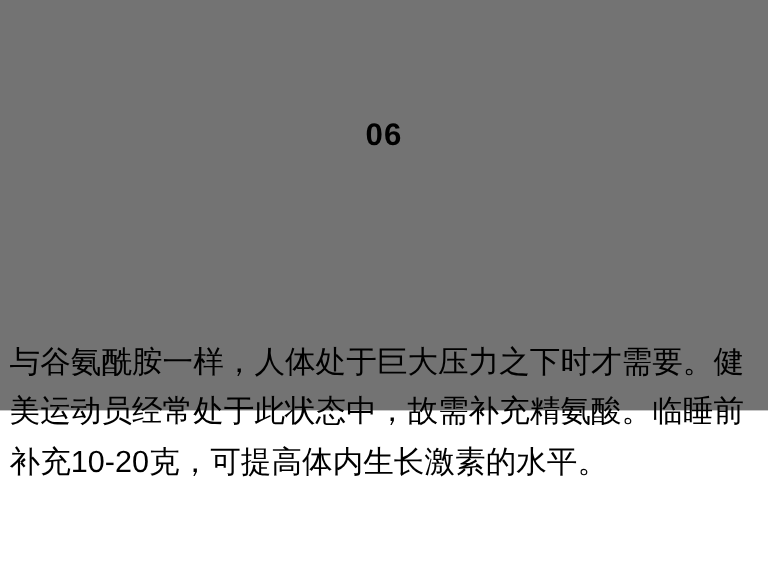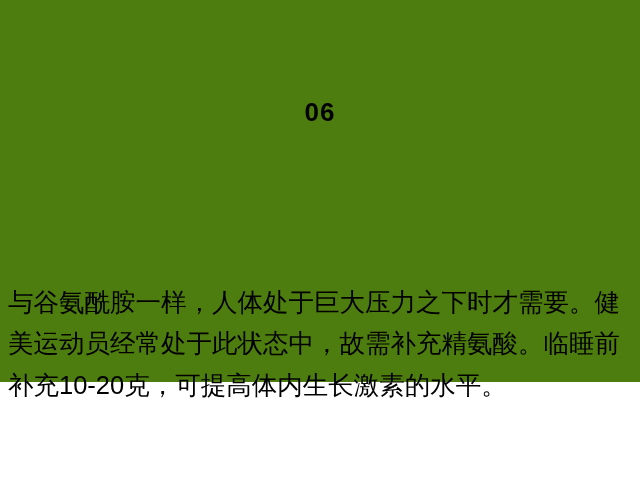--- a/index.html
+++ b/index.html
@@ -10,22 +10,22 @@
     width: 640px;
     height: 478px;
     background: #ffffff;
     font-family: "Liberation Sans", sans-serif;
     color: #000000;
     overflow: hidden;
   }
   .page {
     position: relative;
     width: 640px;
-    height: 382px;
-    background: #4d7c0f;
+    height: 342px;
+    background: #737373;
     box-sizing: border-box;
   }
   .number {
     position: absolute;
     top: 98px;
     left: 0;
     width: 640px;
     text-align: center;
     font-size: 26px;
     font-weight: bold;

